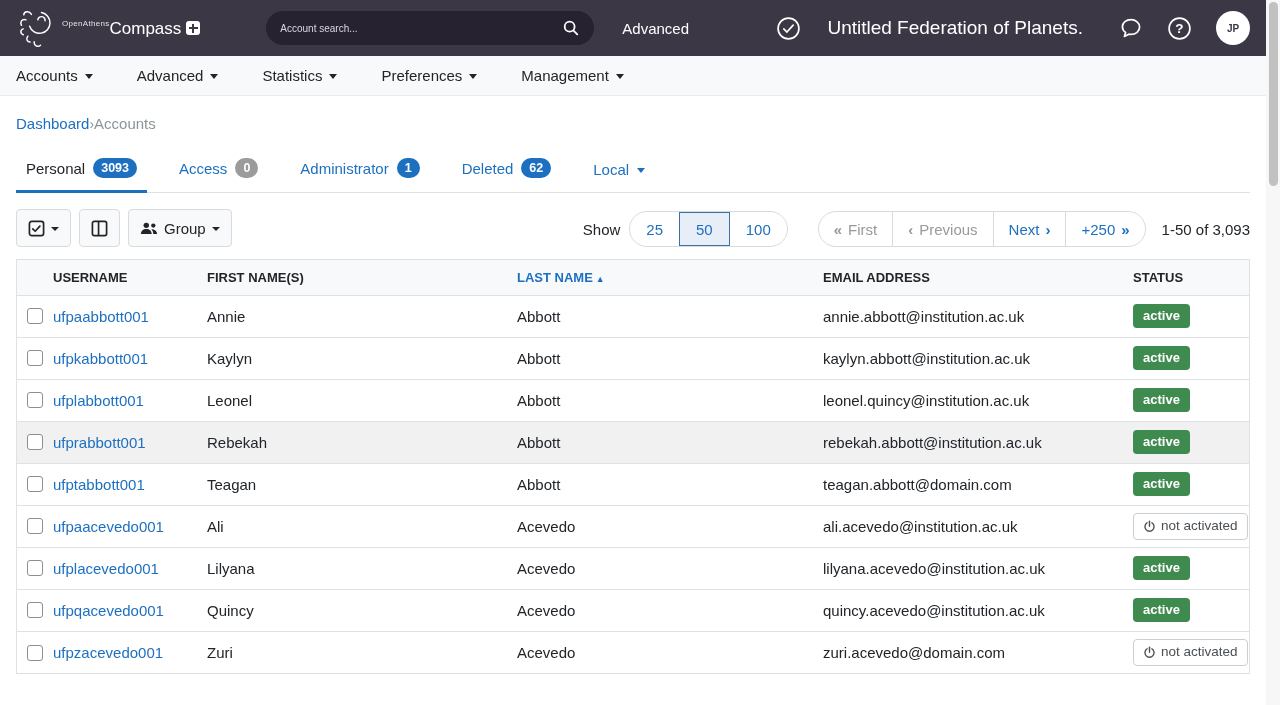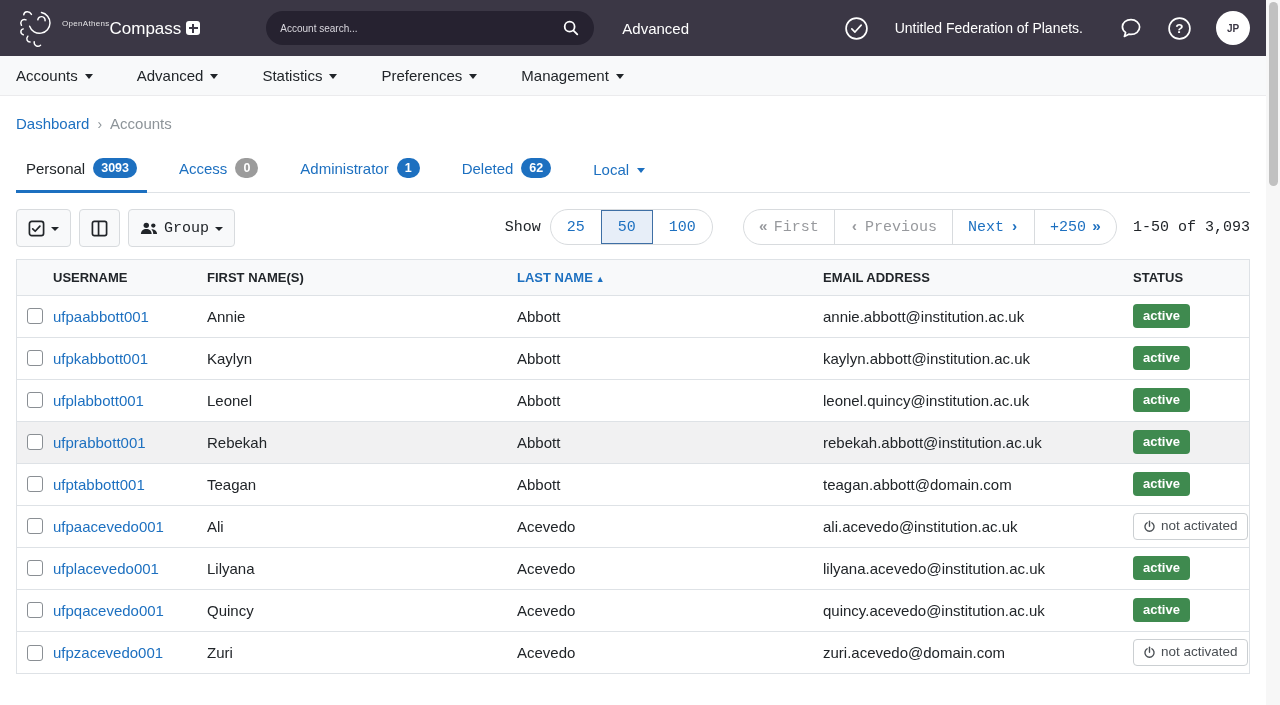--- a/index.html
+++ b/index.html
@@ -24,55 +24,55 @@
   .search-pill { margin-left:66px; width:328px; height:34px; background:#262230; border-radius:17px;
     display:flex; align-items:center; padding:0 14px; }
   .search-input { flex:1; background:transparent; border:none; outline:none; color:#fff; font-size:10px;
     font-family:inherit; }
   .search-input::placeholder { color:#d9d7de; opacity:1; }
 
   .advanced-link { margin-left:28px; color:#fff; font-size:15px; text-decoration:none; }
 
   .header-right { margin-left:auto; display:flex; align-items:center; }
   .org-check { margin-right:26px; display:flex; }
-  .org-name { color:#fff; font-size:14px; margin-right:36px; }
+  .org-name { color:#fff; font-size:19px; margin-right:36px; }
   .hdr-icon { display:flex; margin-right:24px; cursor:pointer; }
   .avatar { width:34px; height:34px; border-radius:50%; background:#fff; color:#3b3745;
     font-weight:bold; font-size:10px; display:flex; align-items:center; justify-content:center; }
 
   
   .scrollbar-track { position:fixed; right:0; top:0; width:14px; height:705px; background:#f7f7f7; }
   .scrollbar-thumb { position:absolute; top:2px; left:2.5px; width:9px; height:184px;
     background:#c1c1c1; border-radius:5px; }
 
   
   .nav-bar { height:40px; background:#f8f9fa; border-bottom:1px solid #ebebed;
     display:flex; align-items:center; padding:0 16px; gap:44px; }
   .nav-item { display:flex; align-items:center; gap:7px; font-size:15px; color:#212529; cursor:pointer; }
   .caret { width:0; height:0; border-left:4.5px solid transparent; border-right:4.5px solid transparent;
     border-top:5px solid currentColor; display:inline-block; margin-top:2px; }
 
   
-  .breadcrumb { padding:19px 16px 0; font-size:15px; display:flex; align-items:center; gap:8px; }
+  .breadcrumb { padding:19px 16px 0; font-size:15px; display:flex; align-items:center; }
   .crumb-link { color:#1d70c0; text-decoration:none; }
   .crumb-sep { color:#8d9499; font-size:14px; }
   .crumb-current { color:#8d9499; }
 
   
   .tabs { margin:26px 16px 0; display:flex; align-items:flex-end; border-bottom:1px solid #dee2e6; }
   .tab { display:flex; align-items:center; gap:8px; padding:0 10px 12px; margin-right:22px;
     font-size:15px; color:#1d70c0; cursor:pointer; border-bottom:3px solid transparent; margin-bottom:-1px; }
   .tab.active { color:#212529; border-bottom-color:#1d70c0; }
   .count-badge { min-width:20px; padding:2px 8px; border-radius:11px; font-size:12.5px; font-weight:bold;
     color:#fff; text-align:center; line-height:1.3; }
   .count-badge.blue { background:#1d70c0;text-align:right; }
   .count-badge.gray { background:#9b9b9b; }
 
   
-  .toolbar { margin:16px 16px 0; display:flex; align-items:flex-start;font-family:Liberation Mono, monospace; }
+  .toolbar { margin:16px 16px 0; display:flex; align-items:flex-end; }
   .tool-left { display:flex; gap:8px; }
   .tool-btn { height:38px; background:#f8f9fa; border:1px solid #d8dbde; border-radius:4px;
     display:flex; align-items:center; gap:6px; padding:0 11px; font-size:15px; color:#212529;
     cursor:pointer; font-family:inherit; }
   .tool-btn .caret { border-top-width:4.5px; border-left-width:4px; border-right-width:4px; }
 
   .tool-right { margin-left:auto; display:flex; align-items:center; }
   .show-label { font-size:15px; margin-right:9px; }
   .size-group { display:flex; border:1px solid #d8dbde; border-radius:19px; overflow:hidden; height:36px; margin-right:30px; background:#fff; }
   .size-btn { border:none; background:transparent; color:#1d70c0; font-size:15px; padding:0 16px;

